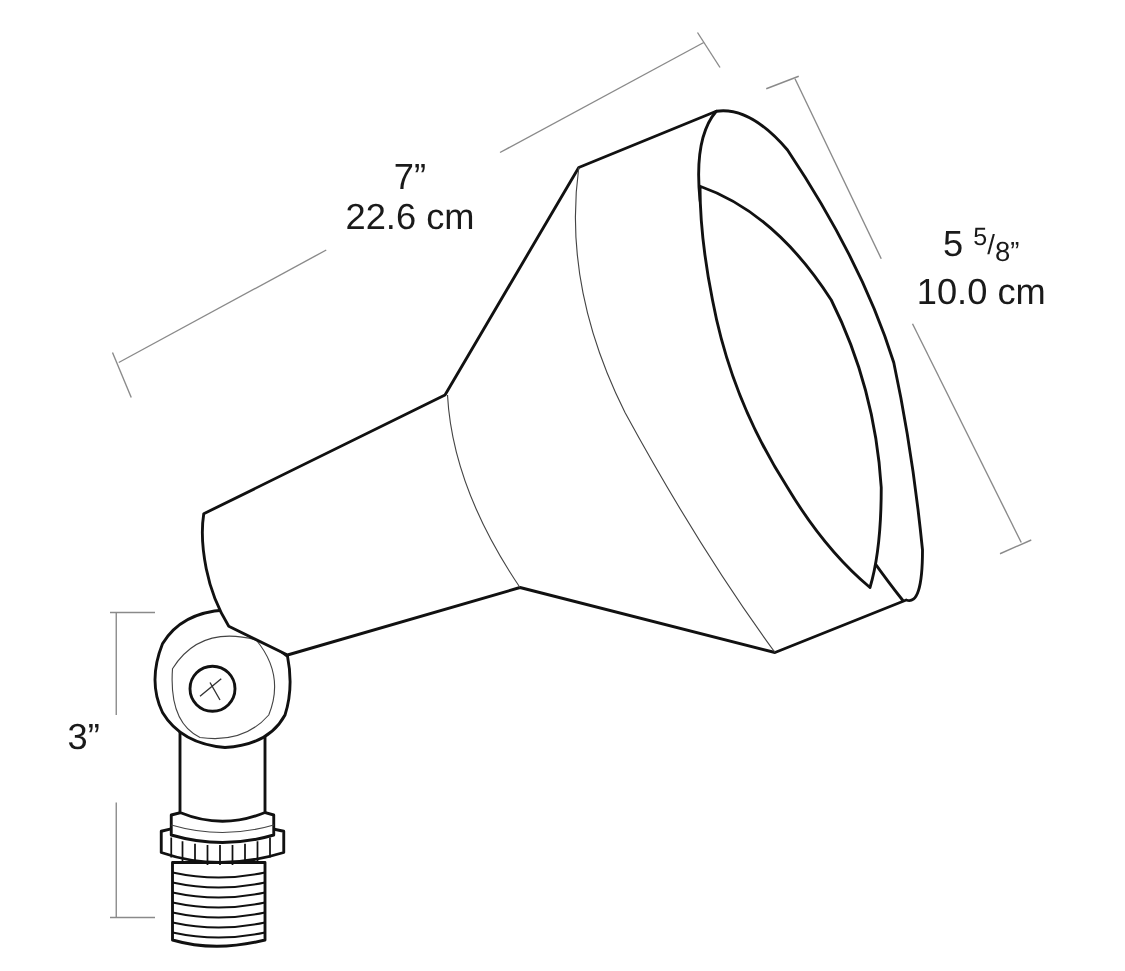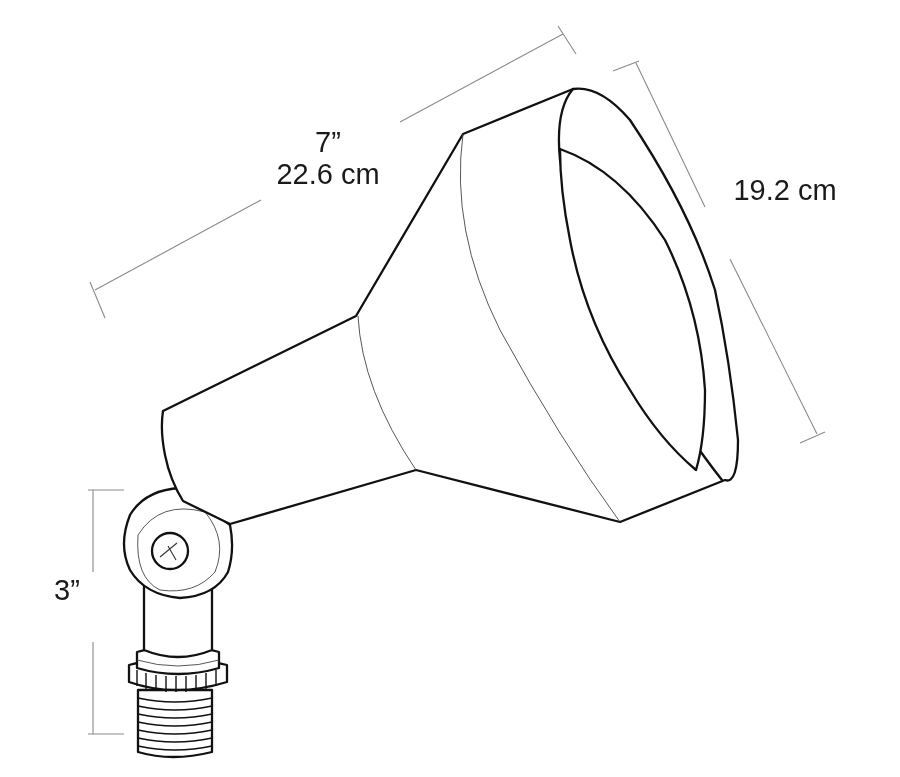--- a/index.html
+++ b/index.html
@@ -120,20 +120,21 @@
   </svg>
 
   
   <div class="label" style="left:258px; top:126px; width:140px;">
     <span class="line">7”</span>
     <span class="line">22.6 cm</span>
   </div>
 
   
   <div class="label" style="left:715px; top:174px; width:140px;">
-    <span class="line">19.2 cm</span>
+    <span class="line"><span>5</span> <span class="frac-sup">5</span><span class="frac-sub" style="font-size:22px;vertical-align:2px;">/</span><span class="frac-sub">8”</span></span>
+    <span class="line">10.0 cm</span>
   </div>
 
   
   <div class="label" style="left:12px; top:574px; width:110px;">
     <span class="line">3”</span>
   </div>
 </div>
 
 </body></html>

